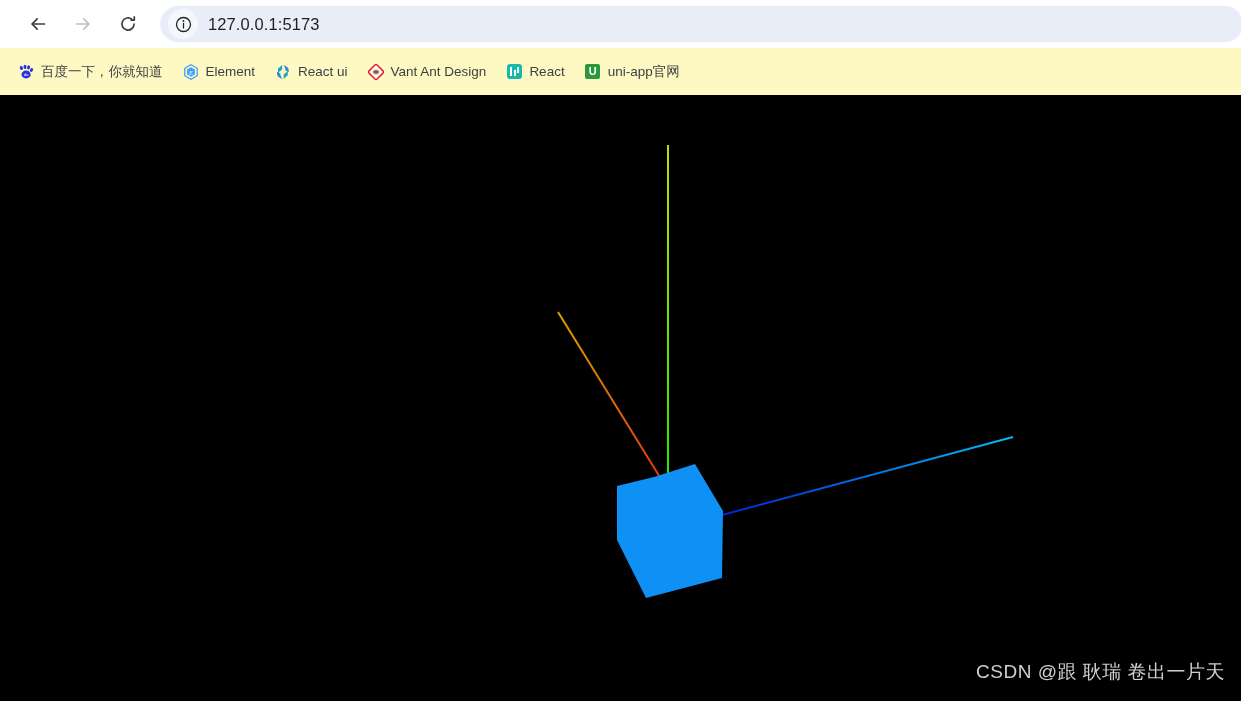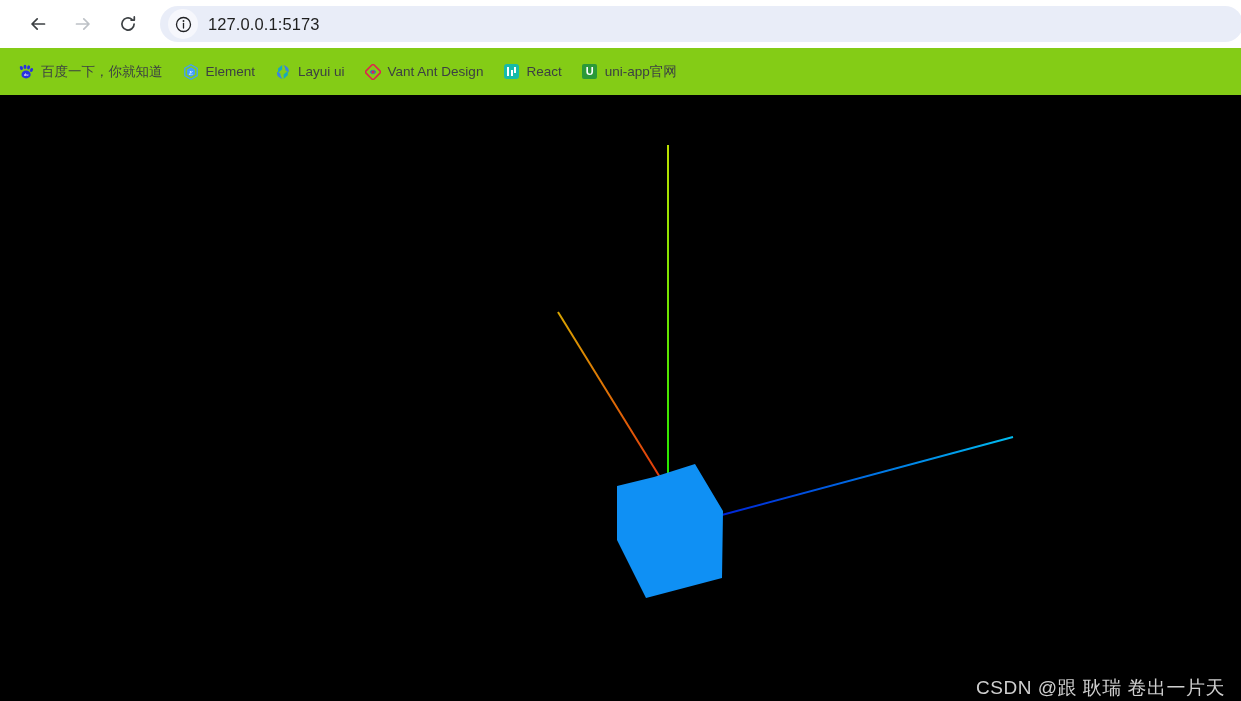--- a/index.html
+++ b/index.html
@@ -81,21 +81,21 @@
     white-space: nowrap;
   }
 
   
   #bookmarks-bar {
     position: absolute;
     left: 0;
     top: 48px;
     width: 1241px;
     height: 47px;
-    background: #84cc16;
+    background: #fef9c3;
     display: flex;
     align-items: center;
     padding-left: 10px;
     box-sizing: border-box;
   }
   .bookmark {
     display: flex;
     align-items: center;
     height: 28px;
     padding: 0 8px;
@@ -167,21 +167,21 @@
   #scene-svg {
     position: absolute;
     left: 0; top: 0;
     width: 1241px;
     height: 606px;
     display: block;
   }
   #watermark {
     position: absolute;
     right: 16px;
-    bottom: 0;
+    bottom: 16px;
     font-size: 19px;
     color: #cfcfcf;
     font-family: "Liberation Sans", sans-serif;
     white-space: nowrap;
     letter-spacing: 0.5px;
   }
 </style>
 </head>
 <body>
 
@@ -250,21 +250,21 @@
 
     <div class="bookmark">
       <span class="bm-icon">
         <svg width="16" height="16" viewBox="0 0 16 16">
           <path d="M3.0 4.6 L7.2 0.9 L7.2 5.3 L3.0 9.0 Z" fill="#1ba9ba"></path>
           <path d="M12.8 11.3 L8.6 15.0 L8.6 10.6 L12.8 6.9 Z" fill="#1ba9ba"></path>
           <path d="M8.3 1.2 C12.4 1.9 14.6 5.0 13.6 8.2 L10.4 6.3 C10.6 4.4 9.7 2.3 8.3 1.2 Z" fill="#3b82e0"></path>
           <path d="M7.5 14.7 C3.4 14.0 1.2 10.9 2.2 7.7 L5.4 9.6 C5.2 11.5 6.1 13.6 7.5 14.7 Z" fill="#3b82e0"></path>
         </svg>
       </span>
-      <span class="bm-label">Layui ui</span>
+      <span class="bm-label">React ui</span>
     </div>
 
     <div class="bookmark">
       <span class="bm-icon">
         <svg width="16" height="16" viewBox="0 0 16 16">
           <rect x="2.3" y="2.3" width="11.4" height="11.4" rx="1.6" fill="none" stroke="#e0214f" stroke-width="1.5" transform="rotate(45 8 8)"></rect>
           <path d="M5.6 8 L7.1 6.5 M5.6 8 L7.1 9.5" stroke="#2f6fd0" stroke-width="1.3" fill="none" stroke-linecap="round"></path>
           <path d="M10.4 8 L8.9 6.5 M10.4 8 L8.9 9.5" stroke="#2f6fd0" stroke-width="1.3" fill="none" stroke-linecap="round"></path>
           <circle cx="8" cy="8" r="1.5" fill="#e0214f"></circle>
         </svg>

